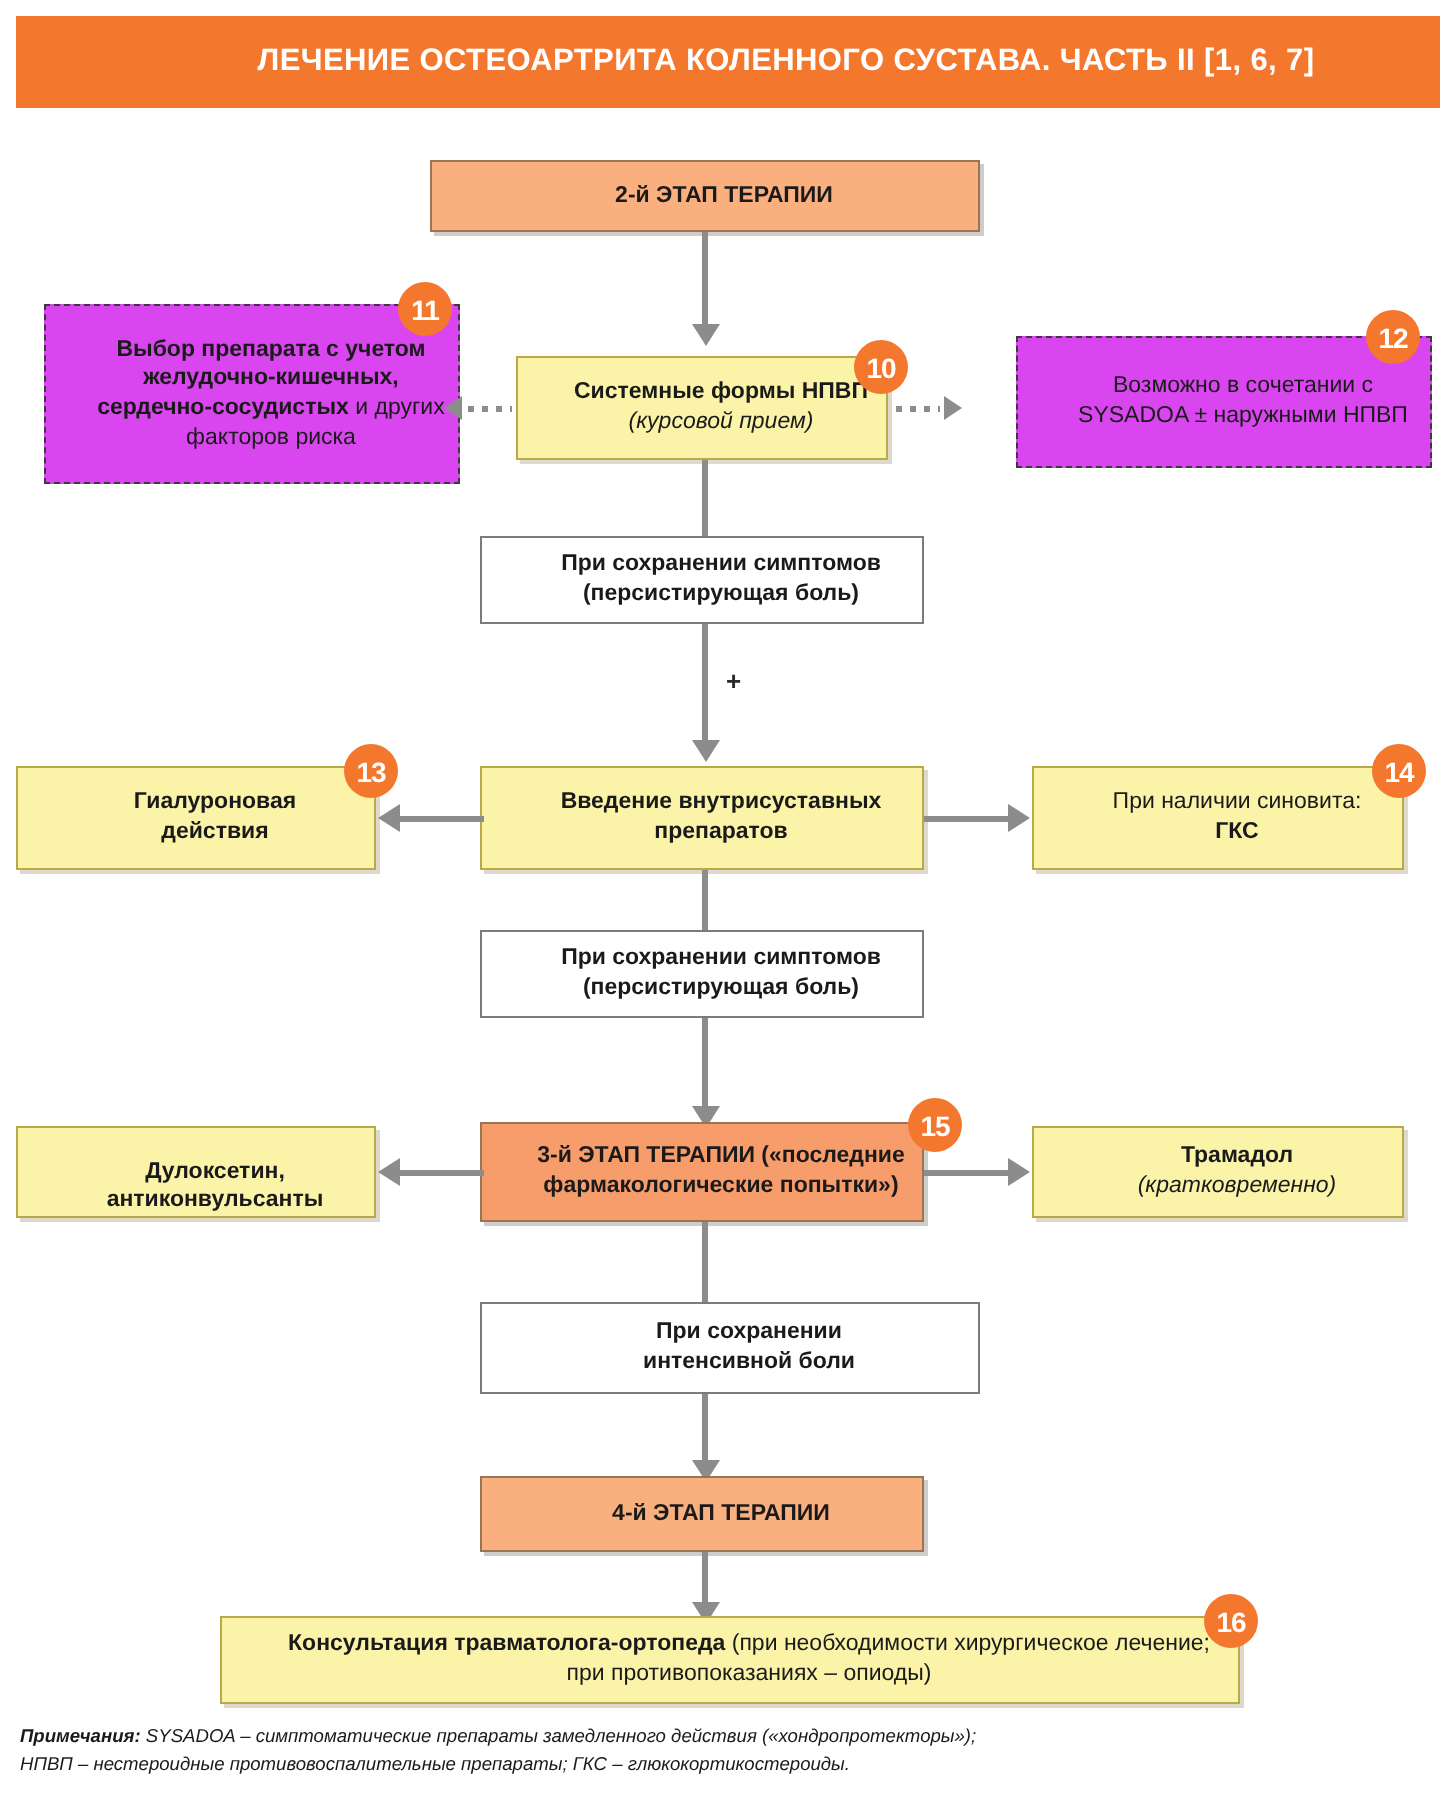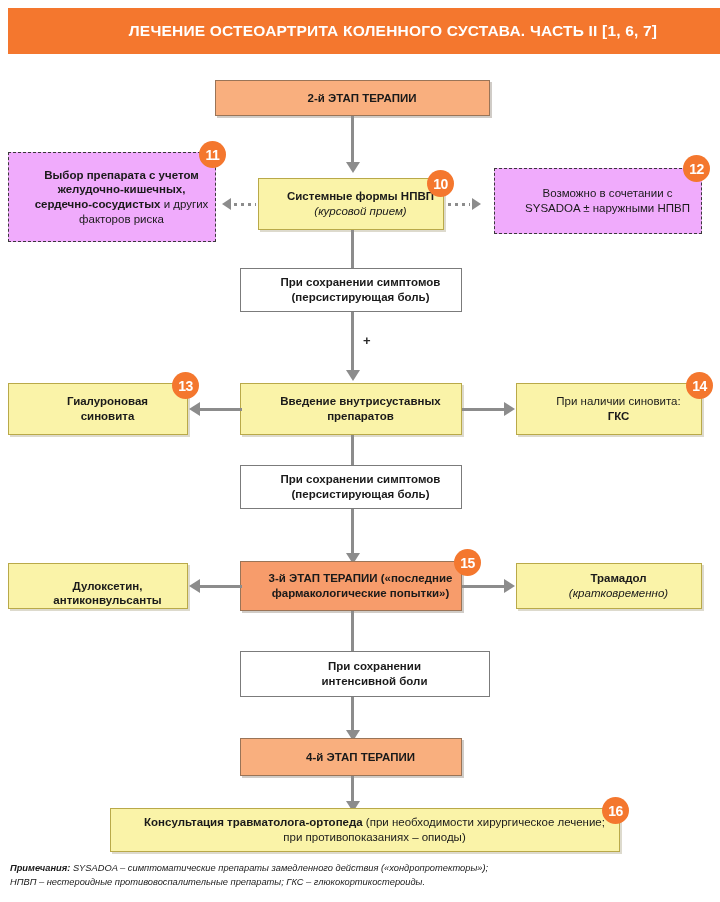--- a/index.html
+++ b/index.html
@@ -45,21 +45,21 @@
   }
   .n-yellow{
     background:#FAF3A8;border:1px solid #B9A949;
     box-shadow:2px 2px 0 rgba(150,140,100,.32);
   }
   .n-white{
     background:#ffffff;border:1px solid #7b7b7b;
     font-weight:bold;
   }
   .n-gray-dashed{
-    background:#f0abfc;border:1.5px dashed #3a3a3a;
+    background:#d946ef;border:1.5px dashed #3a3a3a;margin-left:14px;
   }
 
   b.bold{font-weight:bold;}
   i.ital{font-style:italic;}
   .reg{font-weight:normal;}
 
   
   .badge{
     position:absolute;width:27px;height:27px;border-radius:50%;
     background:#F4772E;color:#fff;
@@ -153,21 +153,21 @@
 
   <div class="node n-white" style="left:240px;top:268px;width:222px;height:44px;">
     <span class="txt"><span>При сохранении симптомов</span><br><span>(персистирующая боль)</span></span>
   </div>
 
   <div class="vline" style="left:351px;top:312px;height:62px;"></div>
   <div class="plus-sign" style="left:363px;top:333px;">+</div>
   <div class="arrow-d" style="left:345.5px;top:370px;"></div>
 
   <div class="node n-yellow" style="left:8px;top:383px;width:180px;height:52px;">
-    <span class="txt"><b class="bold">Гиалуроновая</b><br><b class="bold">синовита</b></span>
+    <span class="txt"><b class="bold">Гиалуроновая</b><br><b class="bold">действия</b></span>
   </div>
   <div class="badge" style="left:172px;top:372px;">13</div>
 
   <div class="node n-yellow" style="left:240px;top:383px;width:222px;height:52px;">
     <span class="txt"><b class="bold">Введение внутрисуставных</b><br><b class="bold">препаратов</b></span>
   </div>
 
   <div class="node n-yellow" style="left:516px;top:383px;width:186px;height:52px;">
     <span class="txt"><span class="reg">При наличии синовита:</span><br><b class="bold">ГКС</b></span>
   </div>

